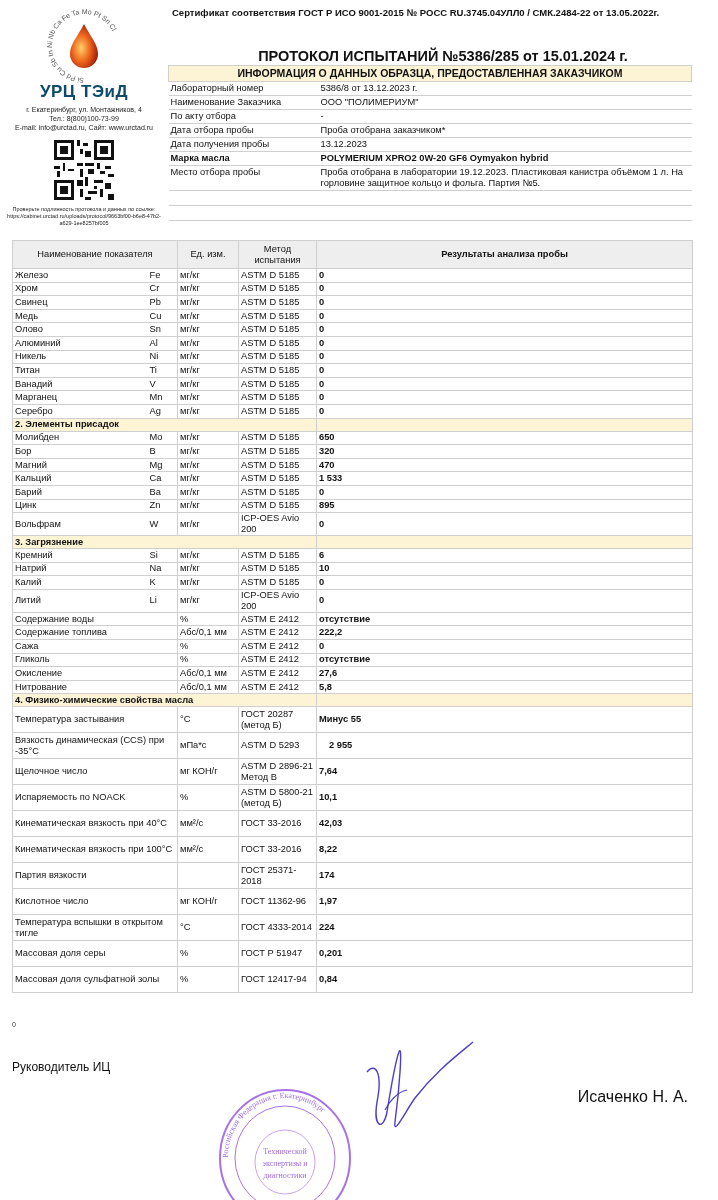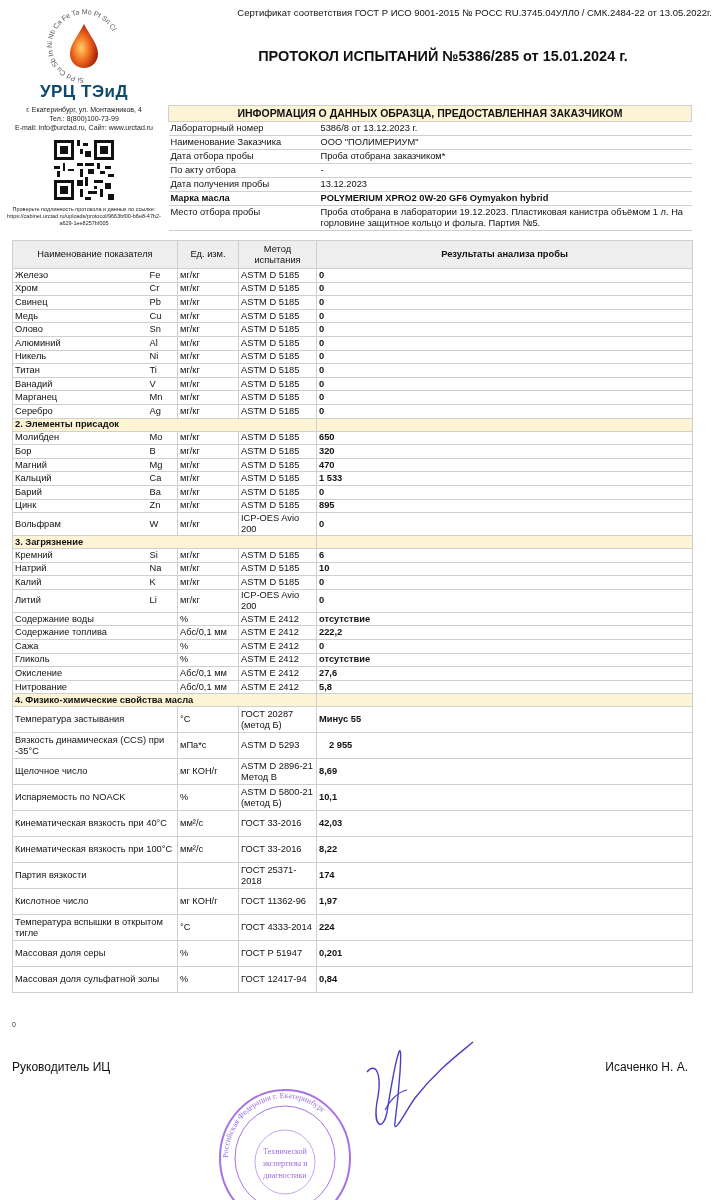--- a/index.html
+++ b/index.html
@@ -8,45 +8,45 @@
 
   
   .logo-block { position: absolute; left: 0; top: 0; width: 168px; text-align: center; }
   .logo-svg { display: block; margin: 6px auto 0; }
   .brand { color: #0c4a6e; font-weight: bold; font-size: 17px; margin-top: -4px; letter-spacing: 0.5px; }
   .contact { font-size: 7px; line-height: 9px; color: #222; margin-top: 3px; }
   .qr { display:block; margin: 8px auto 0; }
   .verify { font-size: 5.5px; line-height: 7px; color: #222; margin-top: 6px; padding: 0 6px; }
 
   
-  .cert { position: absolute; left: 172px; top: 7px; width: 540px; text-align: right; font-size: 9.5px; line-height: 12px; }
+  .cert { position: absolute; left: 172px; top: 7px; width: 540px; text-align: left; font-size: 9.5px; line-height: 12px; font-weight: bold; }
   .title { position: absolute; left: 168px; top: 48px; width: 550px; text-align: center; font-size: 14.5px; font-weight: bold; }
 
-  .info { position: absolute; left: 168px; top: 65px; width: 524px; border-collapse: collapse; font-size: 9.3px; margin-top: 40px; }
+  .info { position: absolute; left: 168px; top: 65px; width: 524px; border-collapse: collapse; font-size: 9.3px; }
   .info td { padding: 1px 2px; border-bottom: 1px solid #cfcfcf; vertical-align: top; line-height: 11px; }
   .info .head td { background: #fdf3d5; border: 1px solid #cfcfcf; text-align: center; font-weight: bold; font-size: 10.5px; line-height: 13px; }
   .info .k { width: 150px; }
   .info .bold td { font-weight: bold; }
   .info .empty td { height: 15px; }
 
   
   .main { position: absolute; left: 12px; top: 240px; width: 681px; border-collapse: collapse; font-size: 9.3px; }
   .main td, .main th { border: 1px solid #cfcfcf; padding: 0 2px; line-height: 11px; vertical-align: middle; }
   .main th { background: #eeeeee; font-weight: normal; text-align: center; height: 28px; font-size: 9.3px; }
   .main th.res { font-weight: bold; }
   .main tr.sec td { background: #fdf3d5; font-weight: bold; height: 13px; }
   .main td.sym { border-left: none; width: 30px; }
   .main td.nm { border-right: none; }
   .main td.val { font-weight: bold; }
   .main td.wrap { line-height: 11px; }
   .main tr.r td { height: 13.6px; }
   .zero-note { position: absolute; left: 12px; top: 1021px; font-size: 7px; color: #333; }
 
   .signer-role { position: absolute; left: 12px; top: 1060px; font-size: 12px; }
-  .signer-name { position: absolute; right: 30px; top: 1060px; font-size: 12px; }
+  .signer-name { position: absolute; right: 30px; top: 1088px; font-size: 16px; }
   .stamp { position: absolute; left: 210px; top: 1080px; }
   .signature { position: absolute; left: 355px; top: 1032px; }
 </style>
 </head>
 <body>
 
 <div class="logo-block">
   <svg class="logo-svg" width="80" height="80" viewBox="0 0 80 80">
     <defs>
       <radialGradient id="g1" cx="40%" cy="55%" r="60%">
@@ -126,26 +126,26 @@
       </tr>
   <tr>
         <td class="k">Лабораторный номер</td>
         <td>5386/8 от 13.12.2023 г.</td>
       </tr>
   <tr>
         <td class="k">Наименование Заказчика</td>
         <td>ООО "ПОЛИМЕРИУМ"</td>
       </tr>
   <tr>
+        <td class="k">По акту отбора</td>
+        <td>-</td>
+      </tr>
+  <tr>
         <td class="k">Дата отбора пробы</td>
         <td>Проба отобрана заказчиком*</td>
-      </tr>
-  <tr>
-        <td class="k">По акту отбора</td>
-        <td>-</td>
       </tr>
   <tr>
         <td class="k">Дата получения пробы</td>
         <td>13.12.2023</td>
       </tr>
   <tr class="bold">
         <td class="k">Марка масла</td>
         <td>POLYMERIUM XPRO2 0W-20 GF6 Oymyakon hybrid</td>
       </tr>
   <tr>
@@ -389,21 +389,21 @@
       <tr class="r">
         <td colspan="2" style="height: 26px;">Вязкость динамическая (CCS) при -35°С</td>
         <td style="height: 26px;">мПа*с</td>
         <td class="wrap" style="height: 26px;">ASTM D 5293</td>
         <td class="val" style="height: 26px; padding-left: 12px;">2 955</td>
       </tr>
       <tr class="r">
         <td colspan="2" style="height: 26px;">Щелочное число</td>
         <td style="height: 26px;">мг КОН/г</td>
         <td class="wrap" style="height: 26px;">ASTM D 2896-21 Метод В</td>
-        <td class="val" style="height: 26px;">8,69</td>
+        <td class="val" style="height: 26px;">7,64</td>
       </tr>
       <tr class="r">
         <td colspan="2" style="height: 26px;">Испаряемость по NOACK</td>
         <td style="height: 26px;">%</td>
         <td class="wrap" style="height: 26px;">ASTM D 5800-21 (метод Б)</td>
         <td class="val" style="height: 26px;">10,1</td>
       </tr>
       <tr class="r">
         <td colspan="2" style="height: 26px;">Кинематическая вязкость при 40°С</td>
         <td style="height: 26px;">мм²/с</td>

